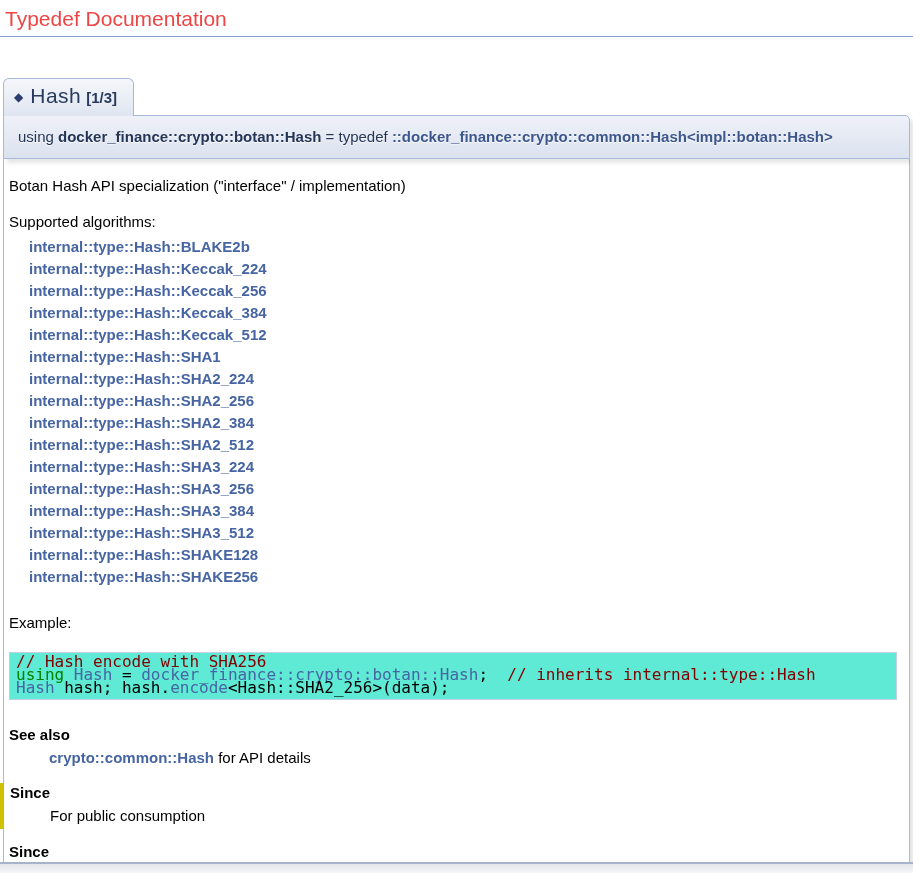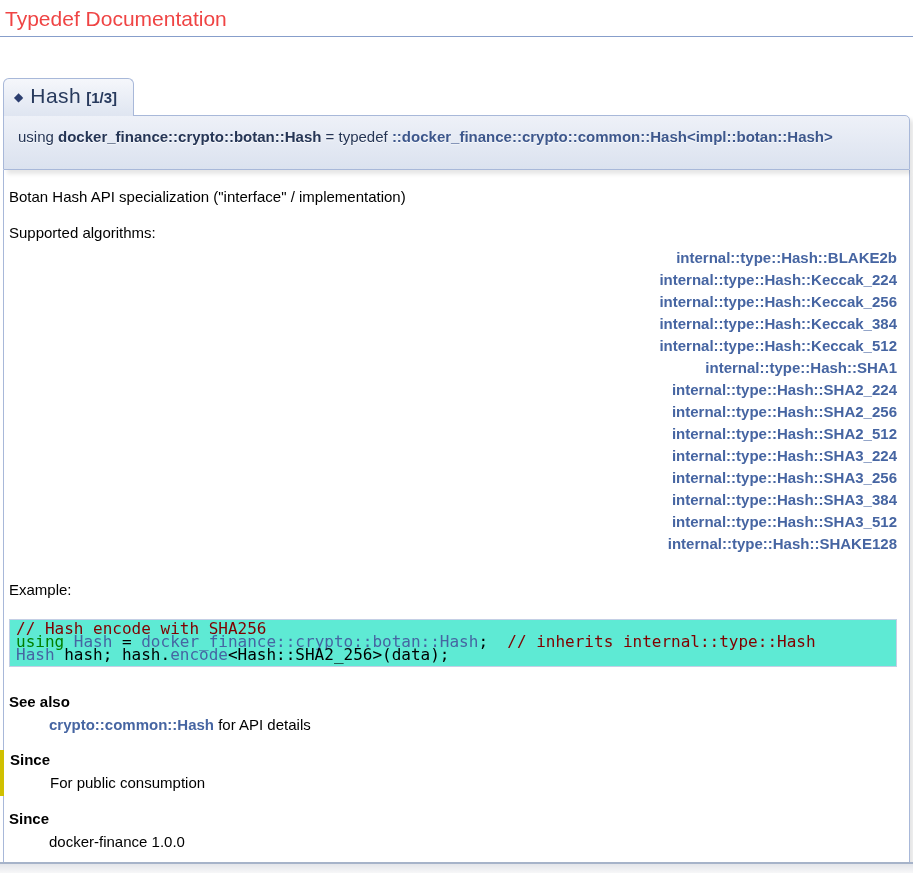--- a/index.html
+++ b/index.html
@@ -27,40 +27,40 @@
     line-height:22px;white-space:nowrap;
   }
   .permalink{font-size:12px;color:#2C3E6F;vertical-align:2px;margin-right:7px;cursor:pointer;}
   .mt-name{font-size:21px;color:#283A5D;letter-spacing:.5px;}
   .mt-index{font-size:15px;font-weight:bold;color:#283A5D;margin-left:5px;}
   .memproto{
     position:relative;z-index:1;
     border:1px solid #A8B8D9;
     border-radius:0 5px 0 0;
     background:linear-gradient(#EEF1F8,#DBE2EF);
-    padding:11px 8px 23px 14px;
+    padding:11px 8px 12px 14px;
     font-size:15px;line-height:19px;color:#253555;
     white-space:nowrap;
     box-shadow:4px 4px 4px rgba(0,0,0,0.10);
     text-shadow:0 1px 1px rgba(255,255,255,0.9);
   }
   .memname{font-weight:bold;}
   a.proto-link{font-weight:bold;color:#3D578C;text-decoration:none;cursor:pointer;}
   .memdoc{
     border:1px solid #A8B8D9;border-top:none;
     border-radius:0 0 5px 5px;
     background:#ffffff;
     padding:10px 12px 12px 5px;
     box-sizing:border-box;min-height:705px;
     box-shadow:4px 4px 4px rgba(0,0,0,0.10);
   }
   .memdoc p{margin:0;line-height:19px;}
   p.desc{margin-top:7px;}
   p.supported{margin-top:17px;}
-  ul.alg-list{list-style:none;margin:5px 0 0 0;padding:0 0 0 20px;text-align:right;}
+  ul.alg-list{list-style:none;margin:5px 0 0 0;padding:0 0 0 20px;}
   ul.alg-list li{line-height:22px;}
   a.el{font-weight:bold;color:#4665A2;text-decoration:none;cursor:pointer;}
   p.example-label{margin-top:25px;font-weight:normal;}
   .fragment{
     margin:20px 0 0 0;
     border:1px solid #C4CFE5;background:#5eead4;
     padding:3px 6px 4px 6px;
     font-family:"DejaVu Sans Mono","Liberation Mono",monospace;
     font-size:16px;line-height:12.9px;color:#000;
   }
@@ -117,33 +117,35 @@
         <li><a class="el">internal::type::Hash::Keccak_384</a></li>
 
         <li><a class="el">internal::type::Hash::Keccak_512</a></li>
 
         <li><a class="el">internal::type::Hash::SHA1</a></li>
 
         <li><a class="el">internal::type::Hash::SHA2_224</a></li>
 
         <li><a class="el">internal::type::Hash::SHA2_256</a></li>
 
+        <li><a class="el">internal::type::Hash::SHA2_384</a></li>
 
         <li><a class="el">internal::type::Hash::SHA2_512</a></li>
 
         <li><a class="el">internal::type::Hash::SHA3_224</a></li>
 
         <li><a class="el">internal::type::Hash::SHA3_256</a></li>
 
         <li><a class="el">internal::type::Hash::SHA3_384</a></li>
 
         <li><a class="el">internal::type::Hash::SHA3_512</a></li>
 
         <li><a class="el">internal::type::Hash::SHAKE128</a></li>
 
+        <li><a class="el">internal::type::Hash::SHAKE256</a></li>
       </ul>
 
     <p class="example-label">Example:</p>
 
     <div class="fragment">
       <div class="code-line"><span class="tok-comment">// Hash encode with SHA256</span></div>
       <div class="code-line"><span class="tok-keyword">using </span><span class="tok-link">Hash</span><span class="tok-plain"> = </span><span class="tok-link">docker_finance::crypto::botan::Hash</span><span class="tok-plain">;  </span><span class="tok-comment">// inherits internal::type::Hash</span></div>
       <div class="code-line"><span class="tok-link">Hash</span><span class="tok-plain"> hash; hash.</span><span class="tok-link">encode</span><span class="tok-plain">&lt;Hash::SHA2_256&gt;(data);</span></div>
     </div>
 

